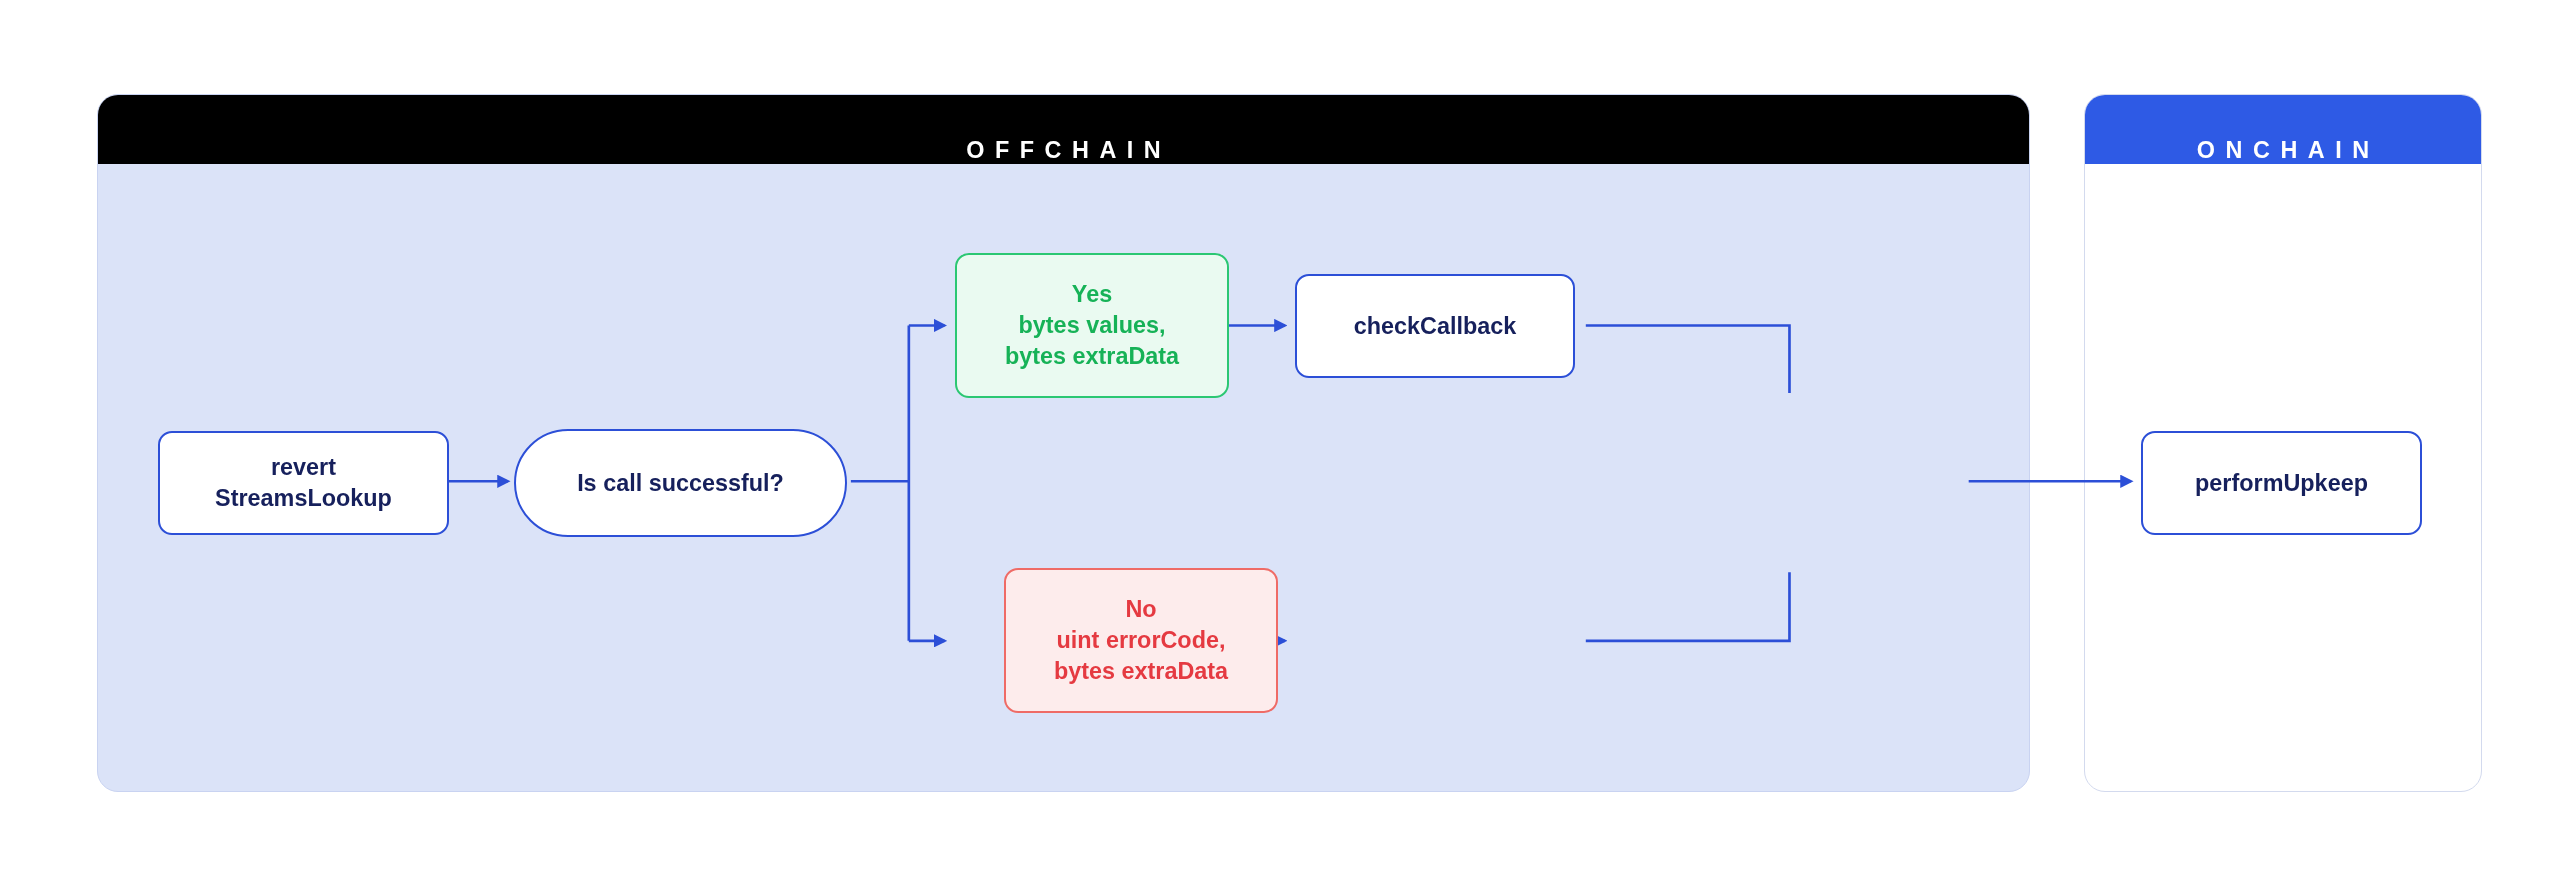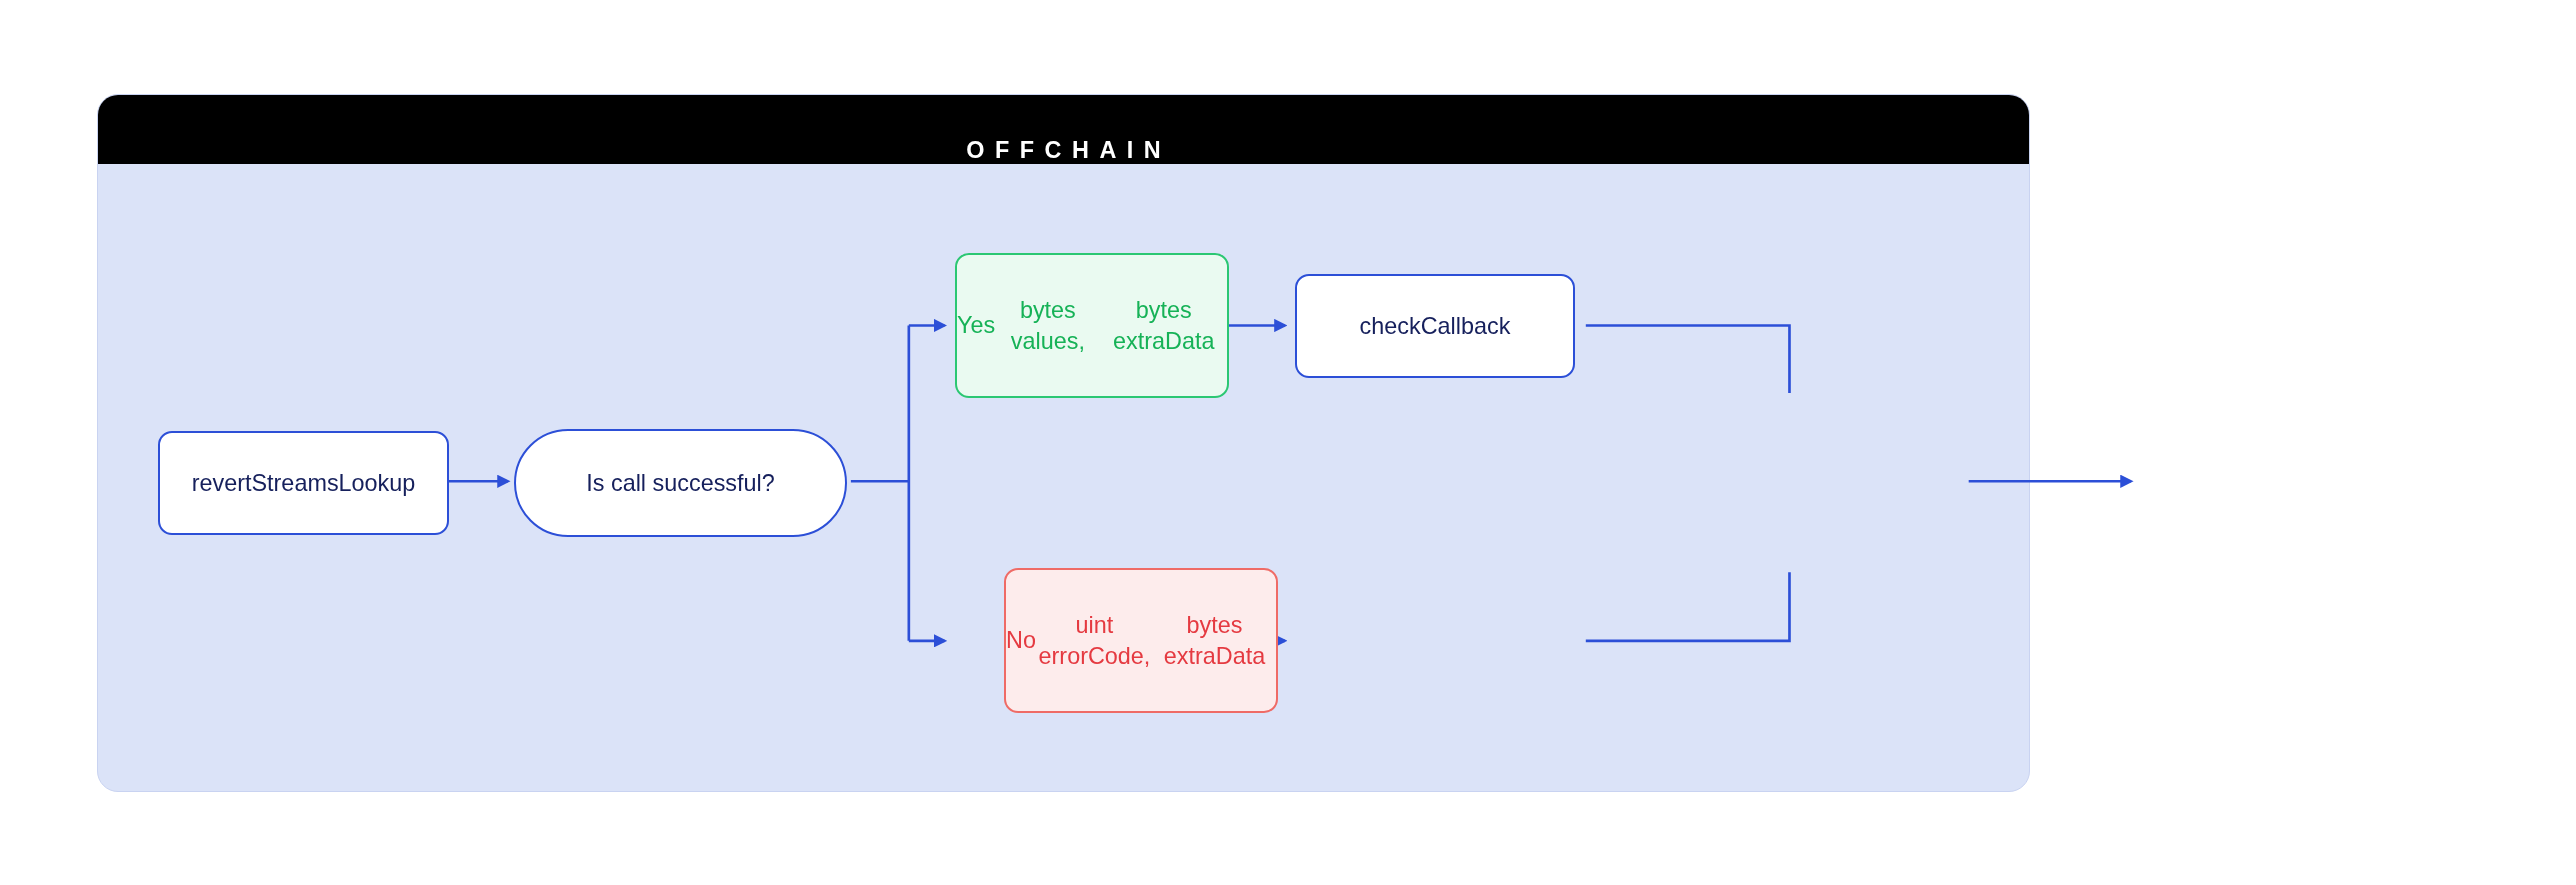--- a/index.html
+++ b/index.html
@@ -19,41 +19,46 @@
   .offchain { left: 97px; top: 94px; width: 1933px; height: 698px;
     background: #DBE3F8; border: 1.6px solid #C9D3F1; }
   .offchain .panel-header { background: #000000; }
   .onchain { left: 2084px; top: 94px; width: 398px; height: 698px;
     background: #ffffff; border: 1.6px solid #D3DAEE; }
   .onchain .panel-header { background: #2E5AE5; }
 
   .connectors { position: absolute; left: 0; top: 0; pointer-events: none; }
 
   .node {
-    position: absolute; display: flex; flex-direction: row;
+    position: absolute; display: flex; flex-direction: column;
     align-items: center; justify-content: center; text-align: center;
-    font-weight: normal; font-size: 23.4px; line-height: 1.32;
+    font-weight: bold; font-size: 23.4px; line-height: 1.32;
     color: #16205C; background: #ffffff;
     border: 2.7px solid #2C4FD7; border-radius: 14px;
   }
   .pill { border-radius: 531px; }
   .yes { background: #EAFAF1; border-color: #2BC773; color: #16B257; }
   .no  { background: #FDECEC; border-color: #EF6B66; color: #E53A41; }
 </style>
 </head>
 <body>
 
 <div class="canvas">
 
   <section class="panel offchain">
     <header class="panel-header">
       <span>OFFCHAIN</span>
     </header>
   </section>
 
+  <section class="panel onchain">
+    <header class="panel-header">
+      <span>ONCHAIN</span>
+    </header>
+  </section>
 
   <svg class="connectors" width="2576" height="886" viewBox="0 0 4844 1666">
     <defs>
       <marker id="arrow" viewBox="0 0 10 10" refX="8" refY="5" markerWidth="5" markerHeight="5" orient="auto-start-reverse">
         <path d="M0,0 L10,5 L0,10 z" fill="#2C4FD7"></path>
       </marker>
     </defs>
     <g stroke="#2C4FD7" stroke-width="5" fill="none">
       <path d="M844 905 H955" marker-end="url(#arrow)"></path>
       <path d="M1600 905 H1709"></path>
@@ -88,15 +93,18 @@
   </div>
 
   <div class="node no" style="left:1004px; top:568px; width:274px; height:145px;">
     <span>No</span>
     <span>uint errorCode,</span>
     <span>bytes extraData</span>
   </div>
 
 
 
+  <div class="node" style="left:2141px; top:431px; width:281px; height:104px;">
+    <span>performUpkeep</span>
+  </div>
 
 </div>
 
 
 </body></html>

